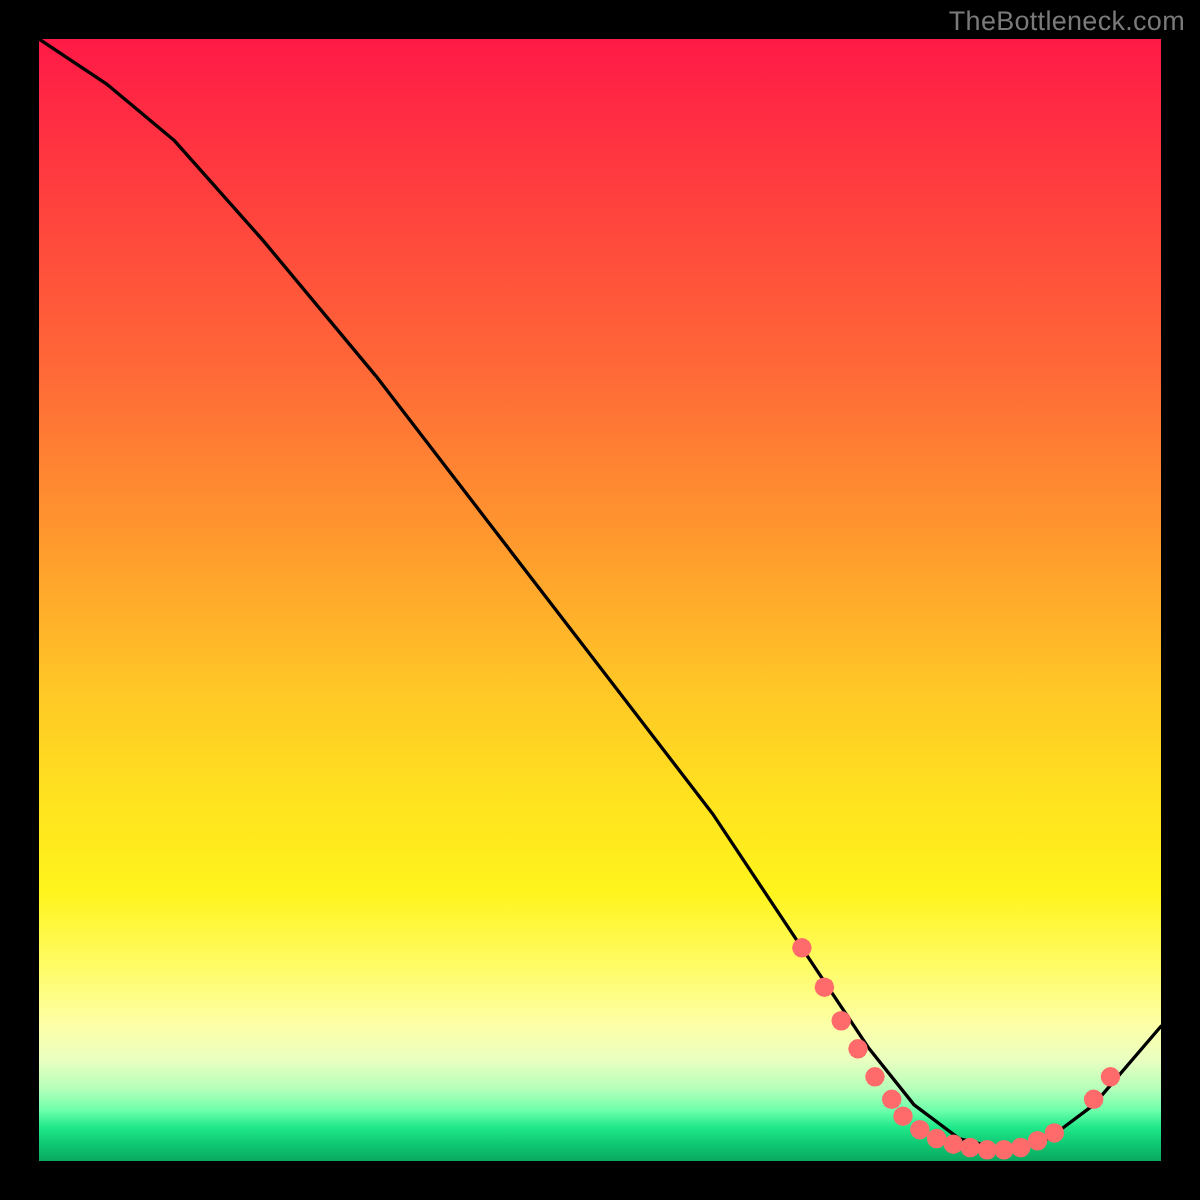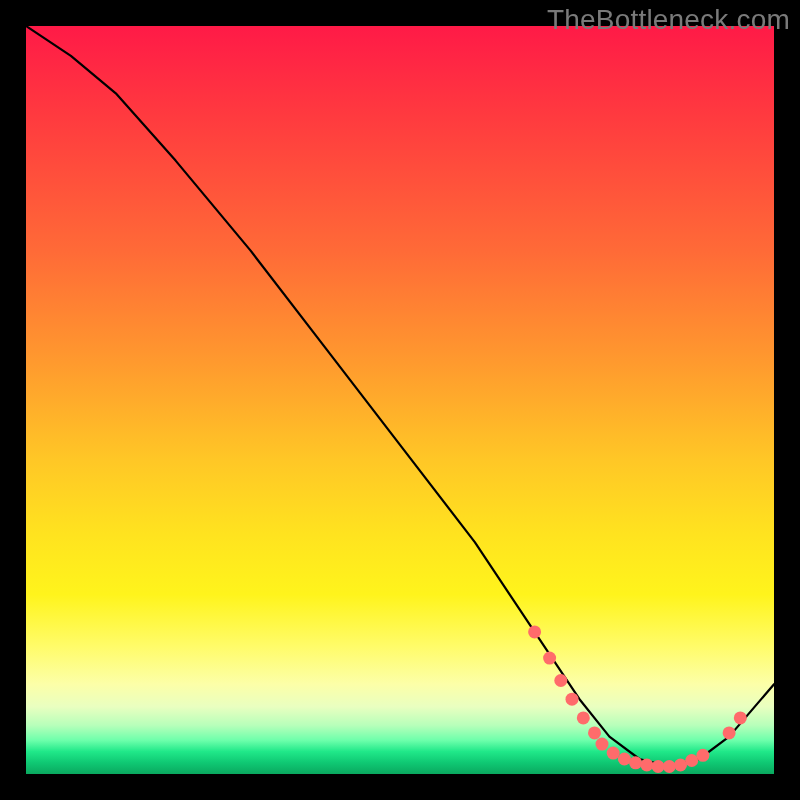--- a/index.html
+++ b/index.html
@@ -41,21 +41,21 @@
       #20e889 97%,
       #0fc873 98.5%,
       #0aa85f 100%
     );
   }
   .watermark {
     position: absolute;
     top: 4px;
     right: 10px;
     color: #7a7a7a;
-    font-size: 28px;
+    font-size: 18px;
     font-weight: 500;
     letter-spacing: 0.2px;
     user-select: none;
   }
   svg.curve {
     position: absolute;
     left: 0;
     top: 0;
     width: 748px;
     height: 748px;

